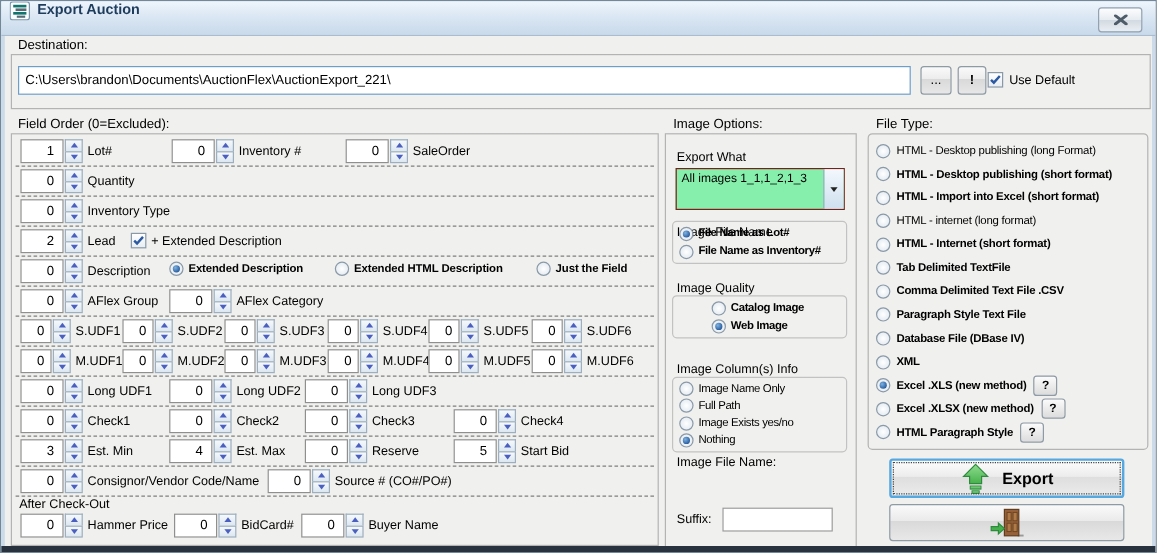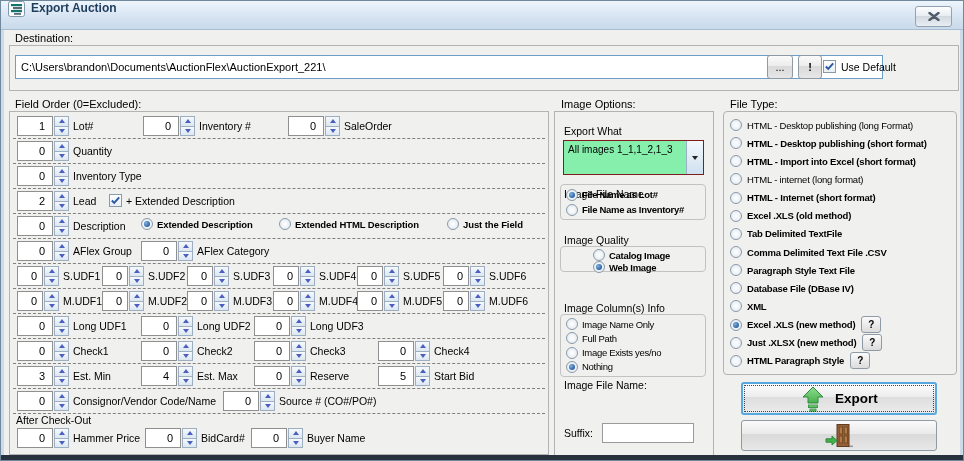--- a/index.html
+++ b/index.html
@@ -108,21 +108,21 @@
         <path d="M1.5 1 L10.5 8 M10.5 1 L1.5 8" stroke="#4e5b68" stroke-width="2.4" fill="none" stroke-linecap="round"></path>
       </svg>
     </span>
   </div>
   <div class="frame-left"></div>
   <div class="frame-right"></div>
   <div class="frame-bottom"></div>
 
   <div class="sec-label" style="left:14px;top:31px;">Destination:</div>
   <div class="gb" style="left:8px;top:44px;width:948px;height:44px;"></div>
-  <input class="txt-input" style="position: absolute; left: 14px; top: 54px; width: 868px; height: 24px;" value="C:\Users\brandon\Documents\AuctionFlex\AuctionExport_221\">
+  <input class="txt-input" style="position: absolute; left: 14px; top: 54px; width: 744px; height: 24px;" value="C:\Users\brandon\Documents\AuctionFlex\AuctionExport_221\">
   <button class="win-btn" style="left:766px;top:54px;width:26px;height:24px;">...</button>
   <button class="win-btn" style="left:797px;top:54px;width:24px;height:24px;font-weight:bold;">!</button>
   <span class="cbx-wrap" style="position:absolute;left:822px;top:59px;">
     <span class="cbx">
       <svg width="11" height="11" viewBox="0 0 12 12">
         <path d="M2 6 L4.6 8.6 L10 2.6" stroke="var(--check-blue,#2b59a3)" stroke-width="2.2" fill="none"></path>
       </svg>
     </span>
     <span style="font-size:10.5px;">Use Default</span>
   </span>
@@ -729,21 +729,21 @@
           <span class="radio">
             <span class="rc sel"></span>
             <span class="io-opt-lbl b">File Name as Lot#</span>
           </span>
           <span class="radio">
             <span class="rc"></span>
             <span class="io-opt-lbl b">File Name as Inventory#</span>
           </span>
         </div>
         <div class="io-inner-lbl" style="top: 122px;">Image Quality</div>
-        <div class="opt-box" style="top: 134px; height: 26px; padding-left: 32px;">
+        <div class="opt-box" style="top: 134px; height: 36px; padding-left: 32px;">
           <span class="radio">
             <span class="rc"></span>
             <span class="io-opt-lbl b">Catalog Image</span>
           </span>
           <span class="radio">
             <span class="rc sel"></span>
             <span class="io-opt-lbl b">Web Image</span>
           </span>
         </div>
         <div class="io-inner-lbl" style="top: 190px;">Image Column(s) Info</div>
@@ -791,24 +791,20 @@
       <div class="ft-item">
         <span class="rc" style="margin-right: 5px;"></span>
         <span class="ft-lbl">HTML - internet (long format)</span>
       </div>
       <div class="ft-item">
         <span class="rc" style="margin-right: 5px;"></span>
         <span class="ft-lbl b">HTML - Internet (short format)</span>
       </div>
       <div class="ft-item">
         <span class="rc" style="margin-right: 5px;"></span>
-        <span class="ft-lbl b">Excel .XLS (old method)</span>
-      </div>
-      <div class="ft-item">
-        <span class="rc" style="margin-right: 5px;"></span>
         <span class="ft-lbl b">Tab Delimited TextFile</span>
       </div>
       <div class="ft-item">
         <span class="rc" style="margin-right: 5px;"></span>
         <span class="ft-lbl b">Comma Delimited Text File  .CSV</span>
       </div>
       <div class="ft-item">
         <span class="rc" style="margin-right: 5px;"></span>
         <span class="ft-lbl b">Paragraph Style Text File</span>
       </div>
@@ -820,21 +816,21 @@
         <span class="rc" style="margin-right: 5px;"></span>
         <span class="ft-lbl b">XML</span>
       </div>
       <div class="ft-item">
         <span class="rc sel" style="margin-right: 5px;"></span>
         <span class="ft-lbl b">Excel .XLS (new method)</span>
         <span class="help-btn b">?</span>
       </div>
       <div class="ft-item">
         <span class="rc" style="margin-right: 5px;"></span>
-        <span class="ft-lbl b">Just .XLSX (new method)</span>
+        <span class="ft-lbl b">Excel .XLSX (new method)</span>
         <span class="help-btn b">?</span>
       </div>
       <div class="ft-item">
         <span class="rc" style="margin-right: 5px;"></span>
         <span class="ft-lbl b">HTML Paragraph Style</span>
         <span class="help-btn b">?</span>
       </div>
     </div>
 
   <button class="export-btn">

